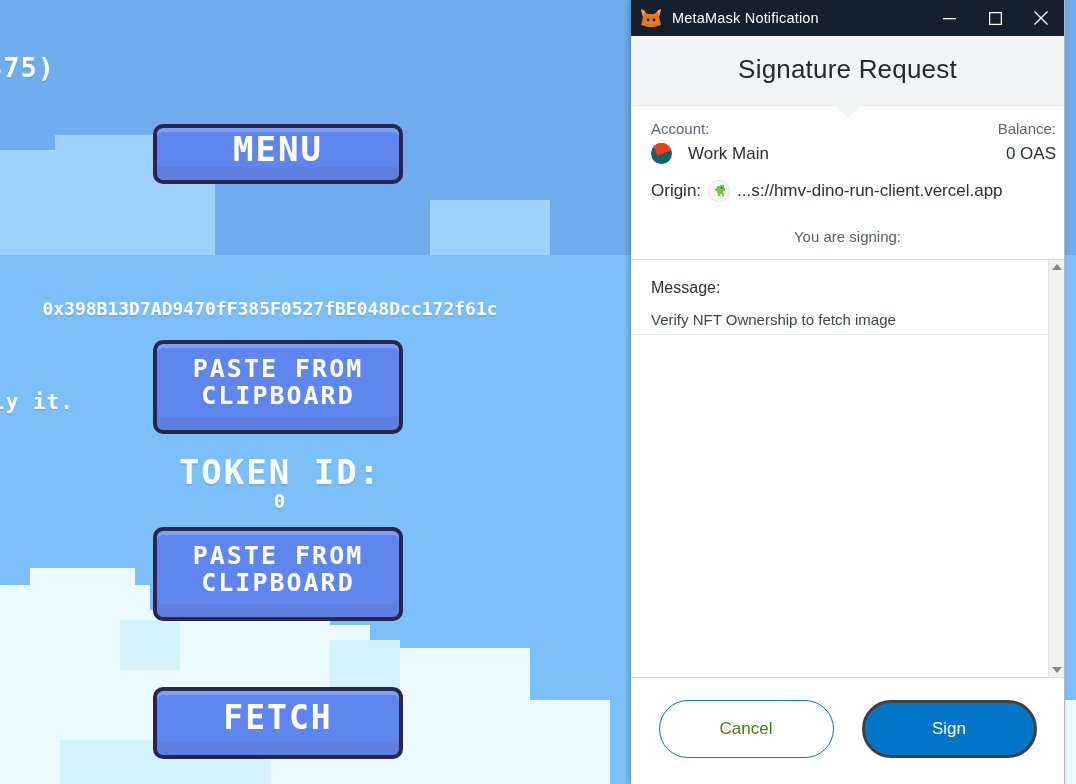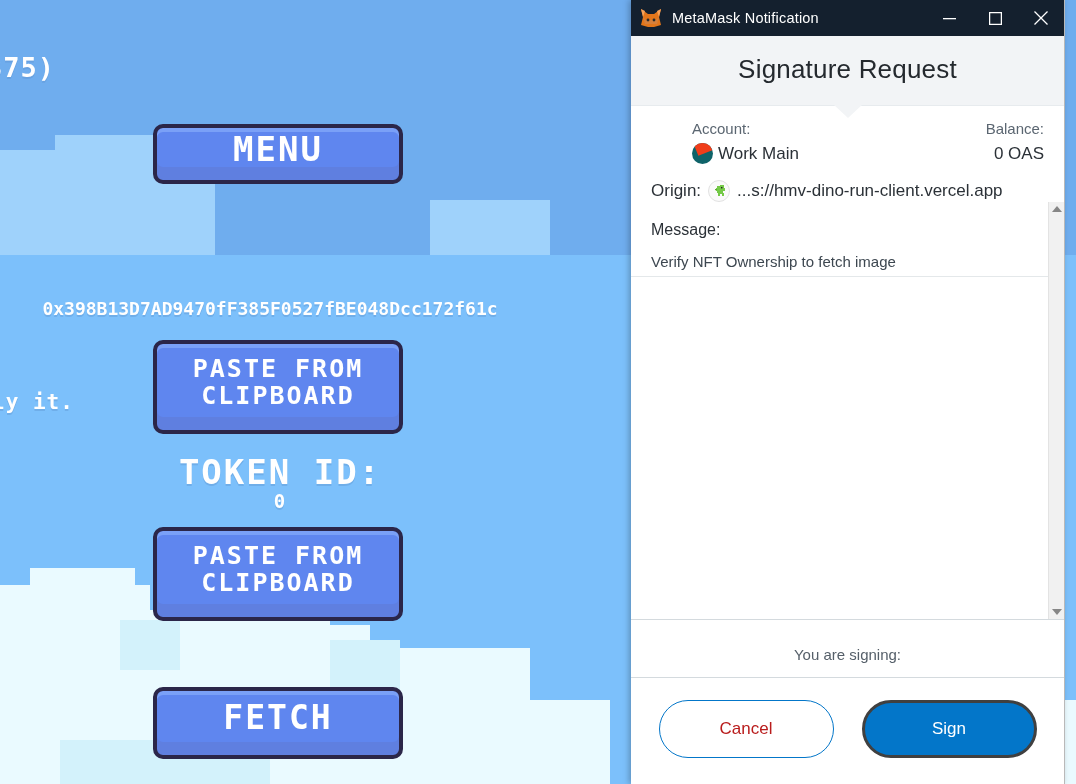--- a/index.html
+++ b/index.html
@@ -137,30 +137,30 @@
   }
   #mm-notch {
     position:absolute; left:50%; bottom:-13px; margin-left:-15px;
     width:0; height:0;
     border-left:15px solid transparent;
     border-right:15px solid transparent;
     border-top:14px solid #f2f4f6;
   }
 
   
-  #mm-account-section { padding:14px 20px 6px 20px; flex:0 0 auto;margin-left:41px; }
+  #mm-account-section { padding:14px 8px 6px 20px; flex:0 0 auto; }
   #mm-acct-labels {
     display:flex; justify-content:space-between;
     font-size:15px; color:#5b6671;
   }
   #mm-acct-values {
     display:flex; justify-content:space-between; align-items:center;
     margin-top:6px;
   }
-  #mm-acct-left { display:flex; align-items:center; gap:5px; }
+  #mm-acct-left { display:flex; align-items:center; gap:16px; }
   #mm-identicon {
     width:21px; height:21px; border-radius:50%;
     background:#0f6369;
     position:relative; overflow:hidden; flex:0 0 auto;
   }
   #mm-identicon::before {
     content:""; position:absolute; left:0; top:-3px;
     width:15px; height:17px; background:#f03d1a;
     transform:rotate(-22deg); transform-origin:top left;
   }
@@ -221,21 +221,21 @@
     flex:0 0 auto; padding:22px 22px 26px 22px;
     display:flex; gap:28px; justify-content:center;
     background:#ffffff;
   }
   .mm-btn {
     width:175px; height:58px; border-radius:29px;
     font-size:17px; cursor:pointer;
     display:flex; align-items:center; justify-content:center;
     font-family:"Liberation Sans", sans-serif;
   }
-  #mm-cancel-button { background:#ffffff; border:1px solid #0376c9; color:#b91c1c; }
+  #mm-cancel-button { background:#ffffff; border:1px solid #0376c9; color:#4d7c0f; }
   #mm-sign-button   { background:#0376c9; border:3px solid #404040; color:#ffffff; }
 </style>
 </head>
 <body>
 
 <div id="game-bg">
   <div class="sky-band sky-top"></div>
   <div class="sky-band sky-mid"></div>
   <div class="sky-band sky-low"></div>
 
@@ -341,31 +341,31 @@
     <span id="mm-origin-favicon">
       <svg width="15" height="15" viewBox="0 0 15 15">
         <path d="M8 1 h4 v3 h1 v3 h-2 v2 h1 v3 h-2 v-2 h-2 v2 h-2 v-3 h-1 v-2 h-1 v-3 h1 v-2 h3 z" fill="#74c947"></path>
         <rect x="9" y="3" width="1.4" height="1.4" fill="#222"></rect>
         <rect x="3" y="5" width="2" height="1.2" fill="#5cae34"></rect>
       </svg>
     </span>
     <span id="mm-origin-url">...s://hmv-dino-run-client.vercel.app</span>
   </div>
 
+  <div id="mm-signing-note">You are signing:</div>
+
   <div id="mm-message-pane">
     <div id="mm-message-body">
       <div id="mm-message-label">Message:</div>
       <div id="mm-message-text">Verify NFT Ownership to fetch image</div>
     </div>
     <div id="mm-message-divider"></div>
     <div id="mm-scrollbar">
       <span class="sb-arrow sb-up"></span>
       <span class="sb-arrow sb-down"></span>
     </div>
   </div>
 
-  <div id="mm-signing-note">You are signing:</div>
-
   <div id="mm-footer">
     <button class="mm-btn" id="mm-cancel-button">Cancel</button>
     <button class="mm-btn" id="mm-sign-button">Sign</button>
   </div>
 </div>
 
 </body></html>

